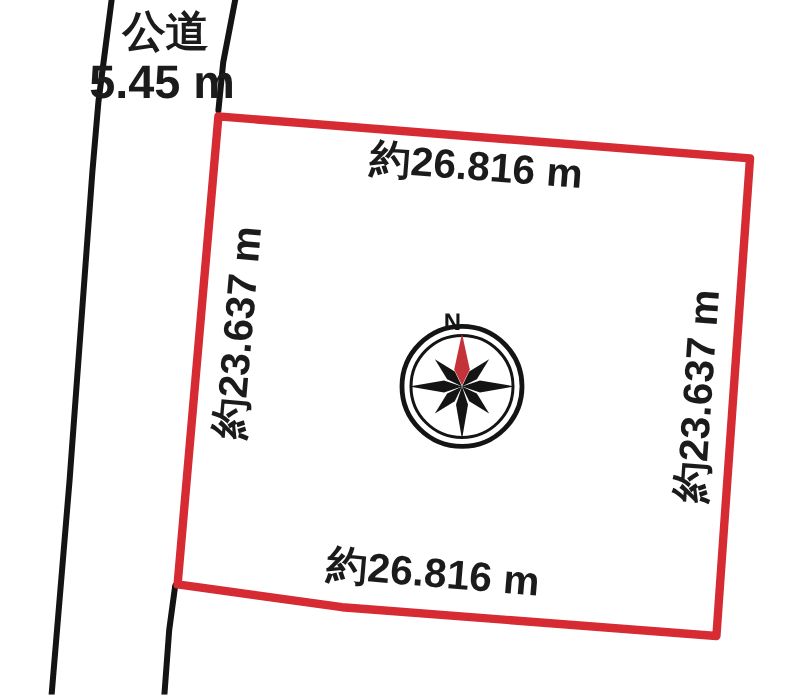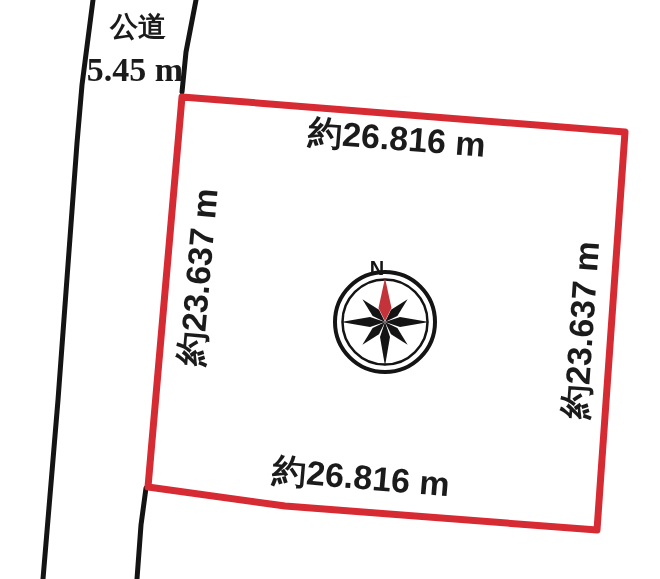--- a/index.html
+++ b/index.html
@@ -23,29 +23,28 @@
   .lbl {
     position: absolute;
     white-space: nowrap;
     color: #1b1b1b;
     font-weight: 600;
     transform-origin: center center;
   }
   .road-name {
     left: 138px;
     top: 27px;
-    font-size: 28px;
+    font-size: 36px;
     transform: translate(-50%, -50%);
   }
   .road-width {
     left: 135px;
     top: 70px;
-    font-size: 34px;
+    font-size: 39px;
     transform: translate(-50%, -50%);
-    font-family: Liberation Serif, serif;
   }
   .dim-top {
     left: 397px;
     top: 139px;
     font-size: 34px;
     transform: translate(-50%, -50%) rotate(4.4deg);
   }
   .dim-bottom {
     left: 361px;
     top: 478px;

